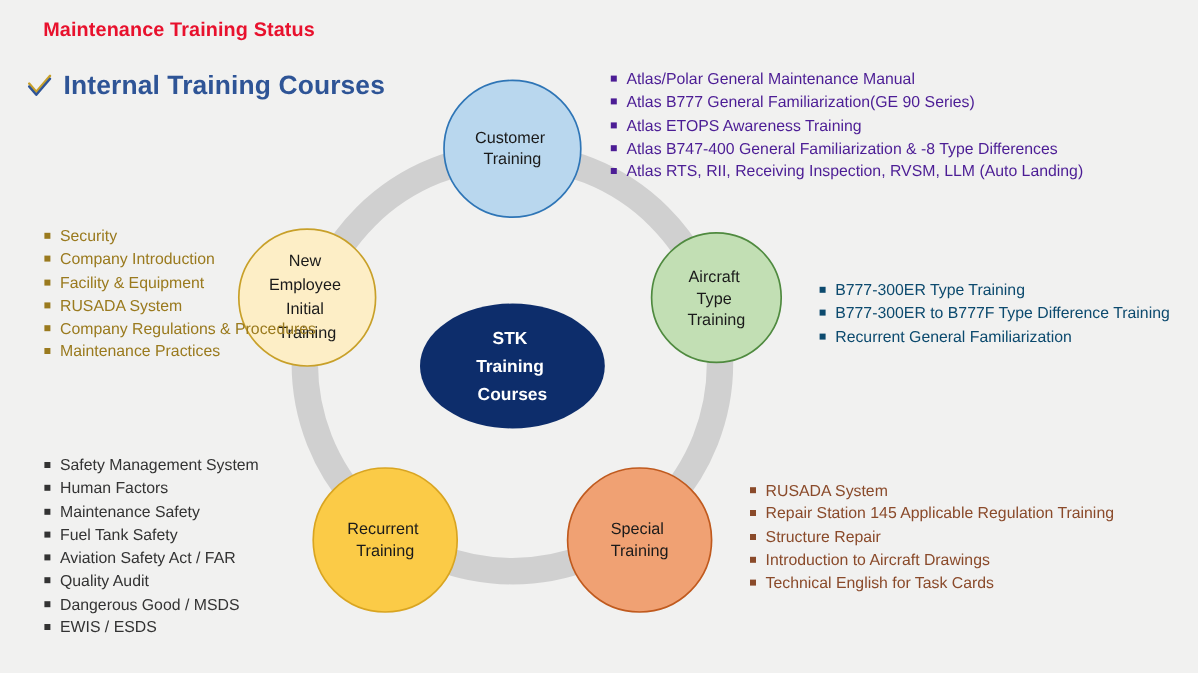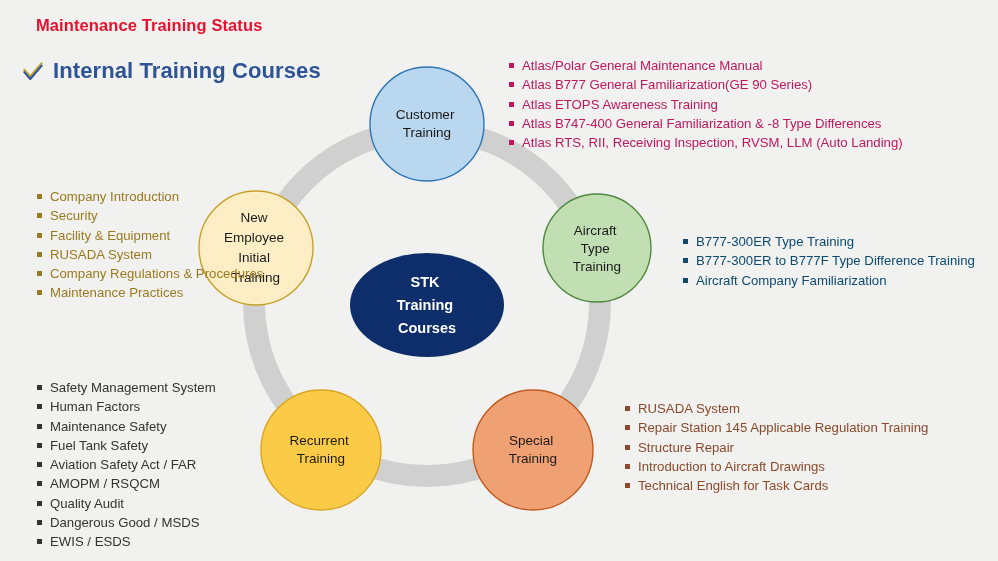--- a/index.html
+++ b/index.html
@@ -99,21 +99,21 @@
     left: 1px;
     top: 7px;
     width: 5px;
     height: 5px;
     background: currentColor;
   }
   .blist li.wrapline {
     white-space: normal;
   }
 
-  #list-customer  { left: 508px; top: 56px;  color: #be185d; }
+  #list-customer  { left: 508px; top: 56px;  color: #4c1d95; }
   #list-newemp    { left: 36px;  top: 187px; color: #9a7a1e; }
   #list-aircraft  { left: 682px; top: 222px; color: #0c4a6e; margin-top: 10px; }
   #list-recurrent { left: 36px;  top: 378px; color: #333333; }
   #list-special   { left: 624px; top: 399px; color: #8a4a2a; }
 </style>
 </head>
 <body>
 
 <div id="canvas">
 
@@ -188,42 +188,41 @@
 
   <ul class="blist" id="list-customer">
     <li>Atlas/Polar General Maintenance Manual</li>
     <li>Atlas B777 General Familiarization(GE 90 Series)</li>
     <li>Atlas ETOPS Awareness Training</li>
     <li>Atlas B747-400 General Familiarization &amp; -8 Type Differences</li>
     <li>Atlas RTS, RII, Receiving Inspection, RVSM, LLM (Auto Landing)</li>
   </ul>
 
   <ul class="blist" id="list-newemp">
+    <li>Security</li>
     <li>Company Introduction</li>
-    <li>Security</li>
     <li>Facility &amp; Equipment</li>
     <li>RUSADA System</li>
     <li class="wrapline">Company Regulations
 &amp; Procedures</li>
     <li>Maintenance Practices</li>
   </ul>
 
   <ul class="blist" id="list-aircraft">
     <li>B777-300ER Type Training</li>
     <li>B777-300ER to B777F Type Difference Training</li>
-    <li>Aircraft Company Familiarization</li>
+    <li>Recurrent General Familiarization</li>
   </ul>
 
   <ul class="blist" id="list-recurrent">
     <li>Safety Management System</li>
     <li>Human Factors</li>
     <li>Maintenance Safety</li>
     <li>Fuel Tank Safety</li>
     <li>Aviation Safety Act / FAR</li>
-    <li>AMOPM / RSQCM</li>
     <li>Quality Audit</li>
     <li>Dangerous Good / MSDS</li>
     <li>EWIS / ESDS</li>
   </ul>
 
   <ul class="blist" id="list-special">
     <li>RUSADA System</li>
     <li>Repair Station 145 Applicable Regulation Training</li>
     <li>Structure Repair</li>
     <li>Introduction to Aircraft Drawings</li>

